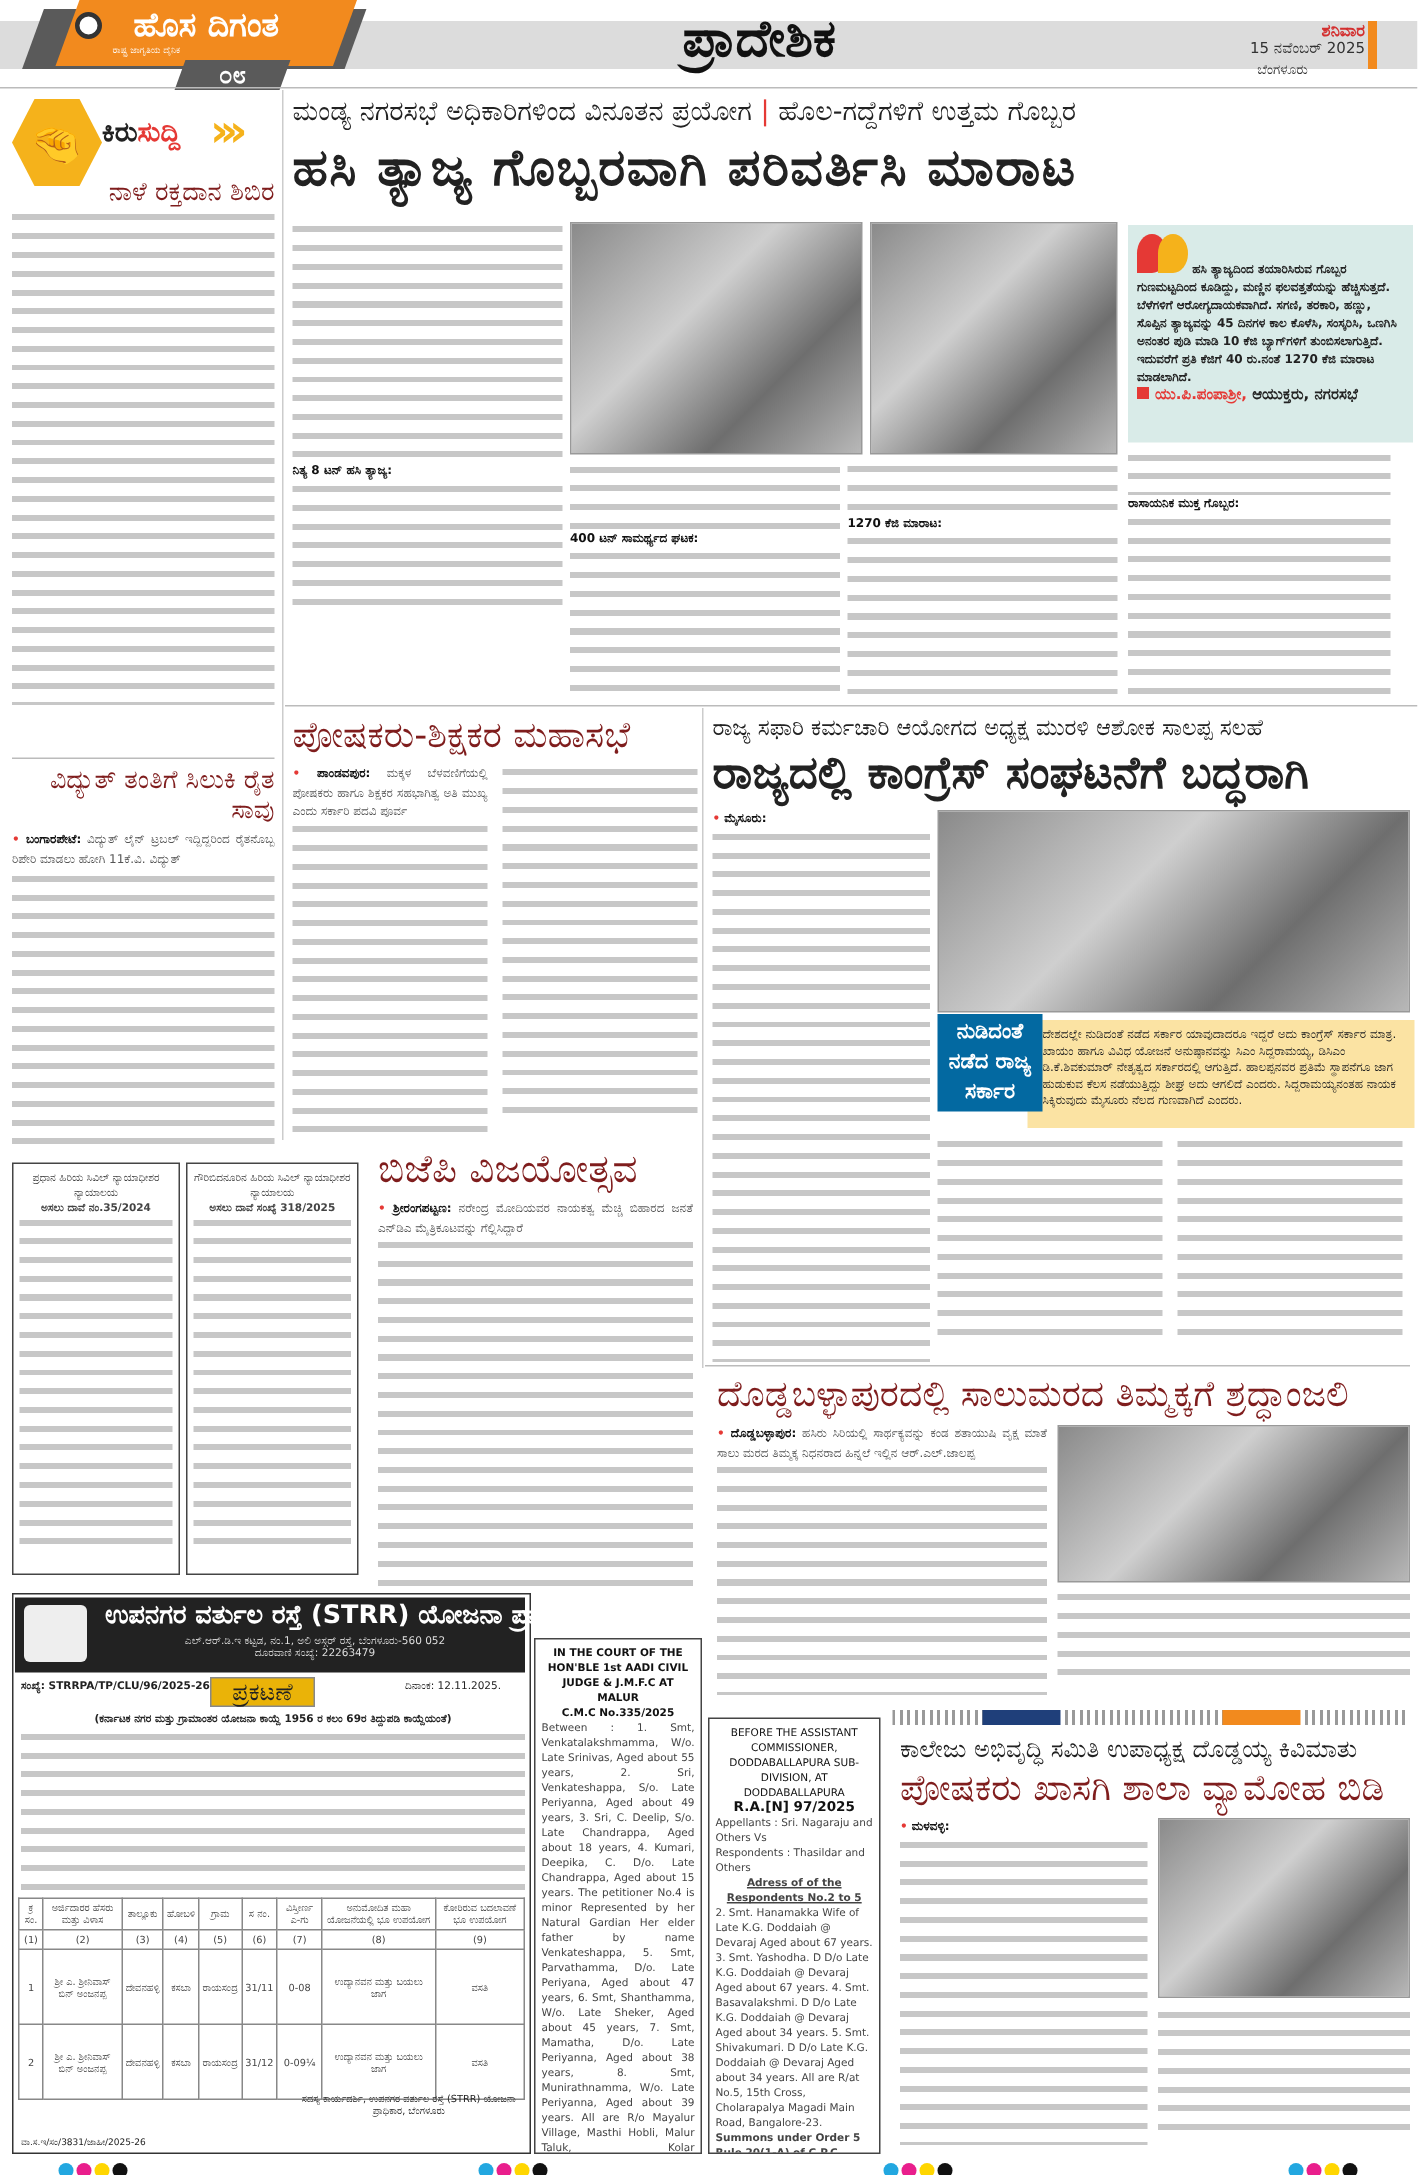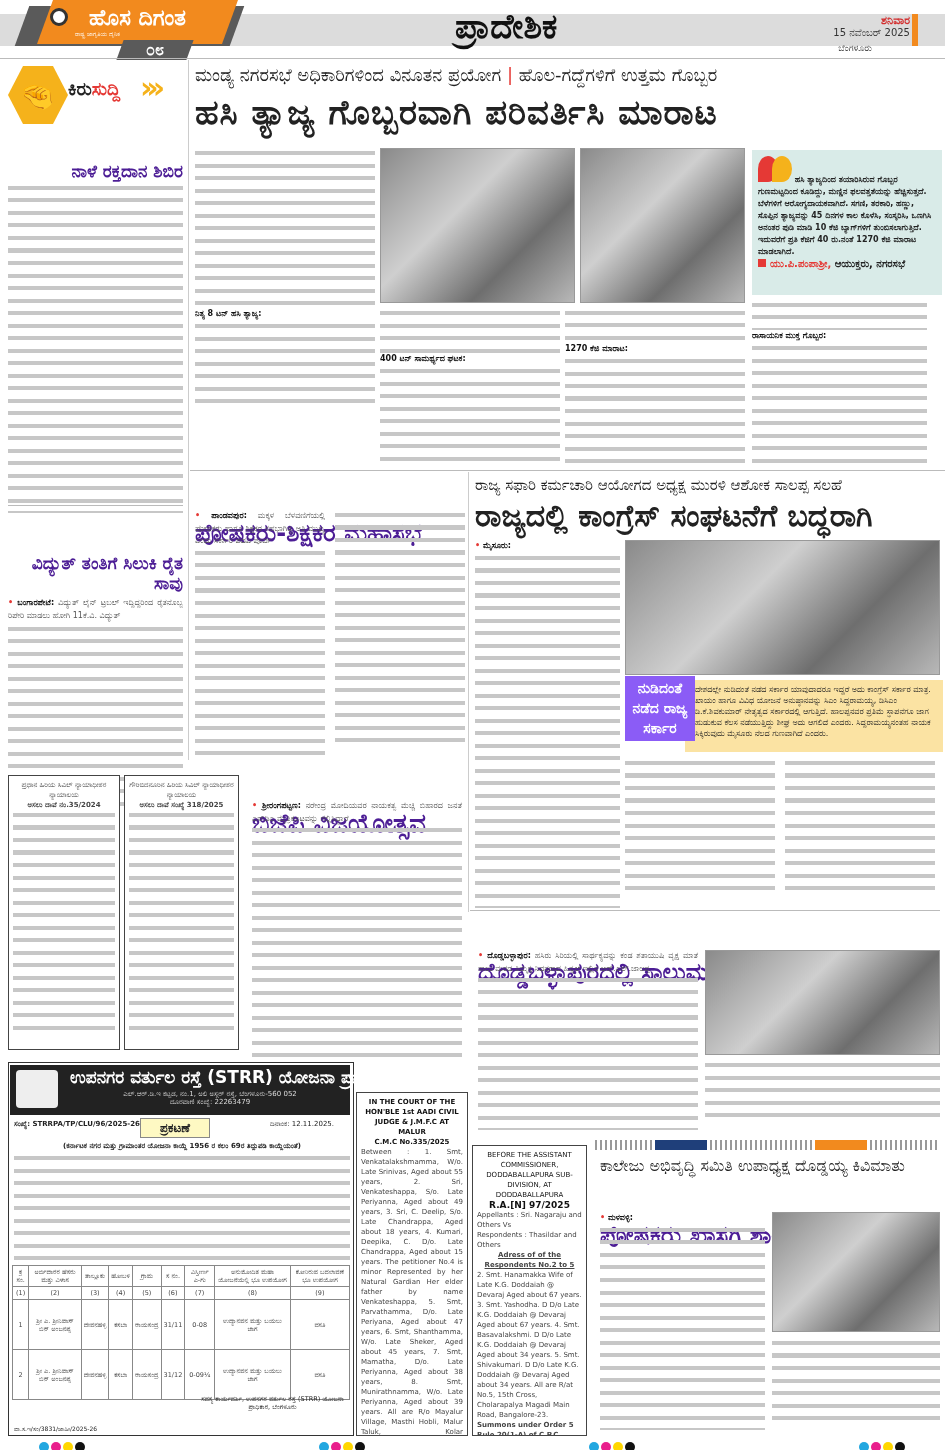--- a/index.html
+++ b/index.html
@@ -21,43 +21,43 @@
   .date-city { font-size: 9px; color: #333; margin-top: 4px; text-align: center; }
   .orange-mark { left: 912px; top: 14px; width: 6px; height: 32px; background: #f28a1e; }
   .hr { background: #bbb; }
   .vr { background: #ccc; width: 1px; }
   
   .hex { left: 8px; top: 66px; width: 60px; height: 58px; background: #f5b21b; clip-path: polygon(25% 0,75% 0,100% 50%,75% 100%,25% 100%,0 50%); }
   .hand { left: 20px; top: 80px; font-size: 28px; }
   .kiru { left: 68px; top: 78px; font-size: 18px; font-weight: bold; }
   .kiru .red { color: #e53935; }
   .chev { left: 140px; top: 70px; font-size: 30px; color: #f5b21b; font-weight: bold; letter-spacing: -6px; }
-  h2, h3 { font-weight: bold; color: #4c1d95; margin-top: 43px; }
+  h2, h3 { font-weight: normal; color: #7f1d1d; }
   .brief-head { font-size: 17px; text-align: right; }
   .body-text { font-size: 8px; line-height: 12.5px; color: #555; text-align: justify; }
   .body-text .dateline { color: #111; font-weight: bold; }
   .body-text .dateline::before { content: "• "; color: #e53935; }
   .kicker { font-size: 18px; color: #222; }
   .kicker .sep { color: #e53935; }
   .big-head { font-size: 34px; font-weight: bold; letter-spacing: 1px; }
   .photo { background: linear-gradient(135deg,#8a8a8a,#cfcfcf 40%,#6e6e6e 70%,#b8b8b8); border: 1px solid #999; }
   .quote-box { left: 752px; top: 150px; width: 190px; height: 145px; background: #d9ebe8; padding: 6px; font-size: 8px; line-height: 12px; font-weight: bold; color: #222; }
   .q1 { display: inline-block; width: 20px; height: 26px; border-radius: 50% 50% 50% 0; background: #e53935; margin-right: -6px; }
   .q2 { display: inline-block; width: 20px; height: 26px; border-radius: 50% 50% 50% 0; background: #f5b21b; }
   .quote-by { color: #e53935; font-size: 10px; }
   .quote-by .sq { display: inline-block; width: 8px; height: 8px; background: #e53935; margin-right: 4px; }
   .subhead { font-weight: bold; color: #111; }
   .yellow-box { left: 685px; top: 680px; width: 258px; height: 72px; background: #fbe3a3; padding: 4px 6px; font-size: 8px; line-height: 11px; }
-  .red-tag { left: 625px; top: 676px; width: 70px; height: 65px; background: #8b5cf6; color: #fff; font-weight: bold; font-size: 14px; text-align: center; line-height: 20px; padding-top: 2px; }
+  .red-tag { left: 625px; top: 676px; width: 70px; height: 65px; background: #0369a1; color: #fff; font-weight: bold; font-size: 14px; text-align: center; line-height: 20px; padding-top: 2px; }
   .ad-box { border: 1px solid #444; background: #fff; font-size: 7px; line-height: 10px; padding: 4px; color: #444; }
   .strr-head { left: 10px; top: 1065px; width: 340px; height: 50px; background: #222; color: #fff; }
   .strr-title { left: 70px; top: 1067px; font-size: 17px; font-weight: bold; color: #fff; }
   .strr-addr { left: 110px; top: 1090px; font-size: 7px; color: #ddd; text-align: center; width: 200px; }
   .strr-logo { left: 16px; top: 1070px; width: 42px; height: 38px; background: #eee; border-radius: 4px; }
-  .notice-tag { left: 140px; top: 1118px; width: 70px; height: 20px; background: #fef9c3; border: 1px solid #888; font-size: 12px; font-weight: bold; text-align: center; line-height: 18px; }
+  .notice-tag { left: 140px; top: 1118px; width: 70px; height: 20px; background: #eab308; border: 1px solid #888; font-size: 16px; font-weight: normal; text-align: center; line-height: 18px; }
   table.land { border-collapse: collapse; font-size: 6.5px; color: #444; }
   table.land td, table.land th { border: 1px solid #888; padding: 2px; text-align: center; font-weight: normal; }
   .court { font-size: 7px; line-height: 10px; color: #444; }
   .stripes { height: 10px; background: repeating-linear-gradient(90deg,#999 0 2px,#fff 2px 5px); }
   .dot { display: inline-block; width: 10px; height: 10px; border-radius: 50%; margin: 0 1px; }
   .c { background: #22a7e0; } .m { background: #e91e8c; } .y { background: #ffd600; } .k { background: #111; }
   .lines { background: repeating-linear-gradient(180deg, transparent 0 3px, #c7c7c7 3px 7px, transparent 7px 12.5px); }
 </style>
 </head>
 <body>

